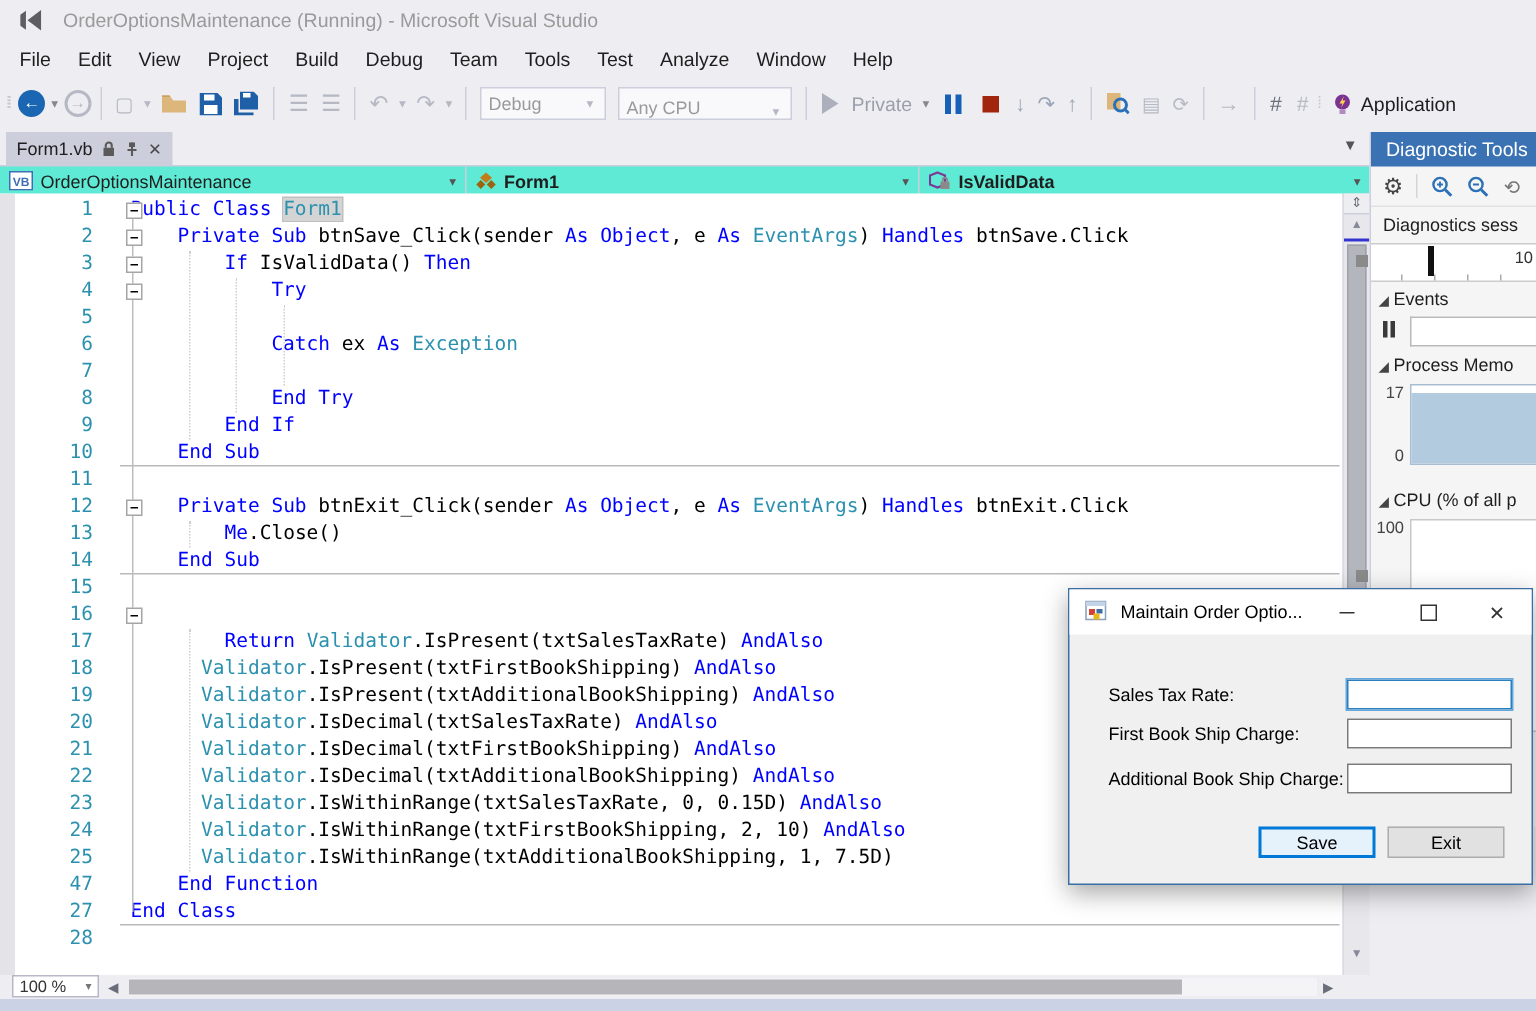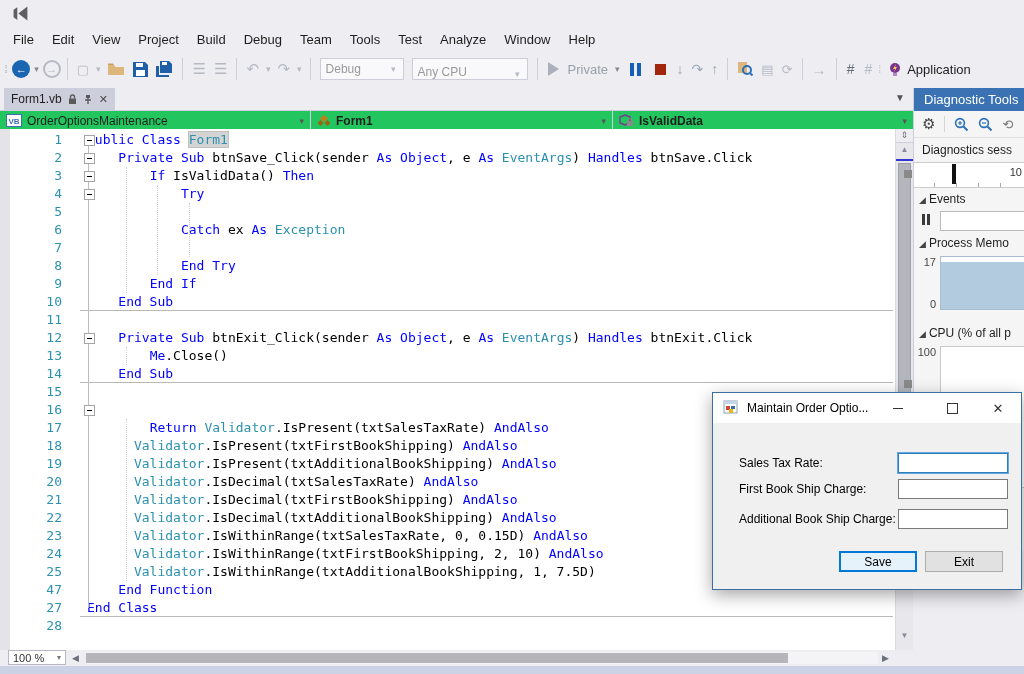--- a/index.html
+++ b/index.html
@@ -34,21 +34,21 @@
   .hash{font-size:14px;color:#6A6E7A;font-style:italic;margin:0 4px;}
   .hash.dim{color:#B6B9C4;}
   #application-label{font-size:13px;color:#1E1E1E;margin-left:4px;white-space:nowrap;}
   
   #tabstrip{position:absolute;left:0;top:88px;width:913px;height:22px;background:#EEEEF2;}
   #doc-tab{position:absolute;left:4px;top:0;height:22px;background:#CCCEDB;display:flex;align-items:center;padding:0 7px;gap:6px;}
   #doc-tab .tab-label{font-size:12px;color:#1E1E1E;}
   #doc-tab .tab-x{font-size:11px;color:#4A4A4A;}
   #tab-overflow{position:absolute;right:8px;top:4px;font-size:10px;color:#555;}
   
-  #navbar{position:absolute;left:0;top:110px;width:913px;height:19px;background:#22c55e;border-top:1px solid #CCCEDB;border-bottom:1px solid #CCCEDB;display:flex;}
+  #navbar{position:absolute;left:0;top:110px;width:913px;height:19px;background:#5eead4;border-top:1px solid #CCCEDB;border-bottom:1px solid #CCCEDB;display:flex;}
   .nav-seg{display:flex;align-items:center;gap:5px;border-right:1px solid #CCCEDB;padding:0 6px;box-sizing:border-box;}
   .nav-seg .txt{font-size:12px;white-space:nowrap;overflow:hidden;}
   .nav-seg .caret{margin-left:auto;font-size:9px;color:#555;}
   
   #editor{position:absolute;left:0;top:129px;width:895px;height:521px;background:#FFFFFF;overflow:hidden;
           font-family:"DejaVu Sans Mono",monospace;font-size:13px;}
   #gutter-strip{position:absolute;left:0;top:0;width:10px;height:100%;background:#E3E3E8;}
   .cline{position:absolute;left:0;width:100%;height:18px;line-height:18px;white-space:pre;}
   .cline .num{position:absolute;left:0;width:62px;text-align:right;color:var(--num);}
   .cline .src{position:absolute;left:87px;}
@@ -124,20 +124,21 @@
 
 <div id="app">
 
   <div id="titlebar">
     <span id="vs-logo">
       <svg width="18" height="17" viewBox="0 0 16 16">
           <path d="M1 4.5 L4.5 2 L4.5 14 L1 11.5 Z" fill="#5E5E62"></path>
           <path d="M5.5 8 L14 1.5 L14 14.5 Z" fill="#5E5E62"></path>
         </svg>
     </span>
+    <span id="win-title">OrderOptionsMaintenance (Running) - Microsoft Visual Studio</span>
   </div>
 
   <div id="menubar">
       <span class="menu-item">File</span>
       <span class="menu-item">Edit</span>
       <span class="menu-item">View</span>
       <span class="menu-item">Project</span>
       <span class="menu-item">Build</span>
       <span class="menu-item">Debug</span>
       <span class="menu-item">Team</span>

